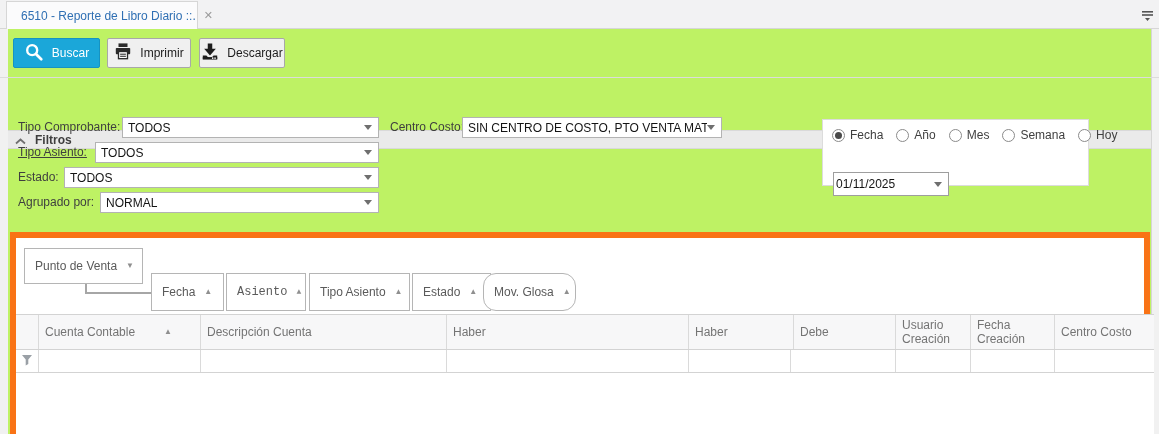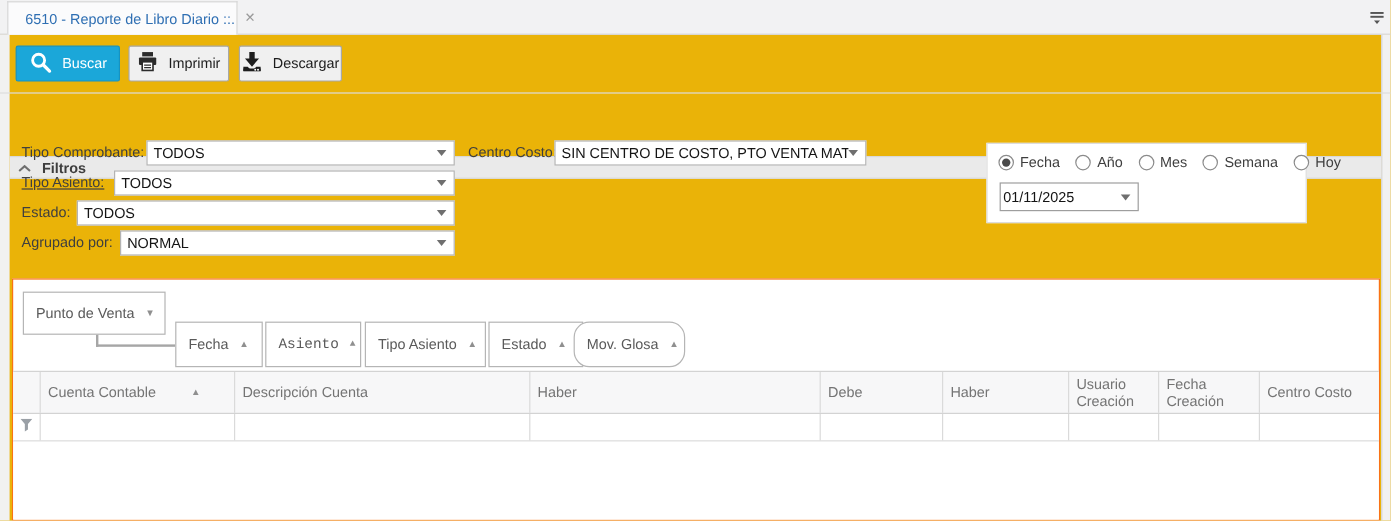--- a/index.html
+++ b/index.html
@@ -1,18 +1,18 @@
 <!DOCTYPE html>
 <html><head>
 <meta charset="utf-8">
 <style>
   * { box-sizing: border-box; margin: 0; padding: 0; }
   html,body { background:#e9e9e9; }
   body { font-family: "Liberation Sans", sans-serif; }
-  .app { position:relative; width:1159px; height:434px; background:#eab308; overflow:hidden; }
+  .app { position:relative; width:1159px; height:434px; background:#bef264; overflow:hidden; }
 
   
   .tabstrip { position:absolute; left:0; top:0; width:1159px; height:29px; background:#f2f2f3; border-bottom:1px solid #d6d6d6; }
   .tab { position:absolute; left:6px; top:1px; width:192px; height:28px; background:#fbfbfc;
          border:1px solid #d6d6d6; border-bottom:none; display:flex; align-items:center; padding:0 10px 0 14px; }
   .tab-title { color:#2f6fb3; font-size:12px; white-space:nowrap; flex:1; }
   .tab-close { color:#9a9a9a; font-size:11px; margin-left:8px; cursor:default; line-height:1; }
   .tablist-btn { position:absolute; right:5px; top:7px; width:13px; height:11px; }
 
   
@@ -42,21 +42,21 @@
   .radio-item { display:flex; align-items:center; gap:5px; }
   .radio { width:13px; height:13px; border:1px solid #8b8b8b; border-radius:50%; background:#fff; flex:none; }
   .radio.on::after { content:''; display:block; width:7px; height:7px; background:#4a4a4a; border-radius:50%; margin:2px; }
   .radio-label { font-size:12px; color:#3f3f3f; }
   .date-combo { position:absolute; top:32px; width:116px; height:24px; background:#fff; border:1px solid #9e9e9e;
                 display:flex; align-items:center; padding:0 6px 0 2px; }
   .date-combo input { border:none; outline:none; width:80px; font-family:"Liberation Sans",sans-serif;
                       font-size:12px; color:#141414; background:transparent; }
 
   
-  .grid { position:absolute; left:10px; top:232px; width:1140px; height:202px; background:#fff; border:1px solid #f97316; }
+  .grid { position:absolute; left:10px; top:232px; width:1140px; height:202px; background:#fff; border:6px solid #f97316; }
   .gbox { position:absolute; background:#fff; border:1px solid #b5b5b5; display:flex; align-items:center;
           gap:9px; padding:0 10px; font-size:12px; color:#5a5a5a; white-space:nowrap; }
   .tri { font-size:8px; color:#8f8f8f; line-height:1; }
   .conn-v { position:absolute; left:69px; top:46px; width:2px; height:10px; background:#a6a6a6; }
   .conn-h { position:absolute; left:69px; top:54px; width:66px; height:2px; background:#a6a6a6; }
 
   .hdr-row { position:absolute; left:0; top:76px; width:1138px; height:36px; display:flex;
              background:#f7f7f8; border-top:1px solid #d3d3d3; border-bottom:1px solid #d3d3d3; }
   .hdr-cell { border-right:1px solid #dadada; display:flex; align-items:center; padding:0 6px;
               font-size:12px; color:#747474; line-height:14px; }
@@ -188,21 +188,21 @@
       </span>
       <span class="radio-item">
         <span class="radio"></span>
         <span class="radio-label">Semana</span>
       </span>
       <span class="radio-item">
         <span class="radio"></span>
         <span class="radio-label">Hoy</span>
       </span>
     </div>
-    <div class="date-combo" style="left:10px;">
+    <div class="date-combo" style="left:10px;margin-top:20px;">
       <input value="01/11/2025" style="">
       <span class="caret" style="margin-left:auto;"></span>
     </div>
   </div>
 
   <div class="grid">
 
     <div class="gbox" style="left:8px; top:10px; width:119px; height:36px;">
       <span>Punto de Venta</span>
       <span class="tri">▼</span>
@@ -236,25 +236,25 @@
       <div class="hdr-cell w-c1">
         <span>Cuenta Contable</span>
         <span class="tri hdr-sort">▲</span>
       </div>
       <div class="hdr-cell w-c2">
         <span>Descripción Cuenta</span>
       </div>
       <div class="hdr-cell w-c3">
         <span>Haber</span>
       </div>
+      <div class="hdr-cell w-c5">
+        <span>Haber</span>
+      </div>
       <div class="hdr-cell w-c4">
         <span>Debe</span>
-      </div>
-      <div class="hdr-cell w-c5">
-        <span>Haber</span>
       </div>
       <div class="hdr-cell w-c6">
         <span>Usuario Creación</span>
       </div>
       <div class="hdr-cell w-c7">
         <span>Fecha Creación</span>
       </div>
       <div class="hdr-cell w-c8">
         <span>Centro Costo</span>
       </div>

